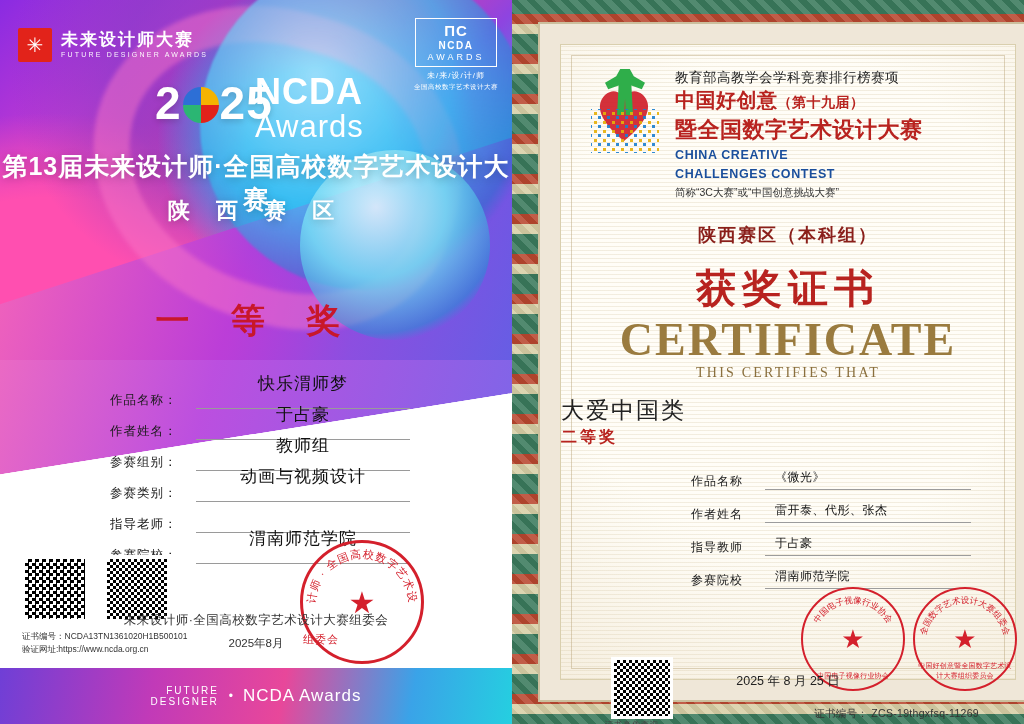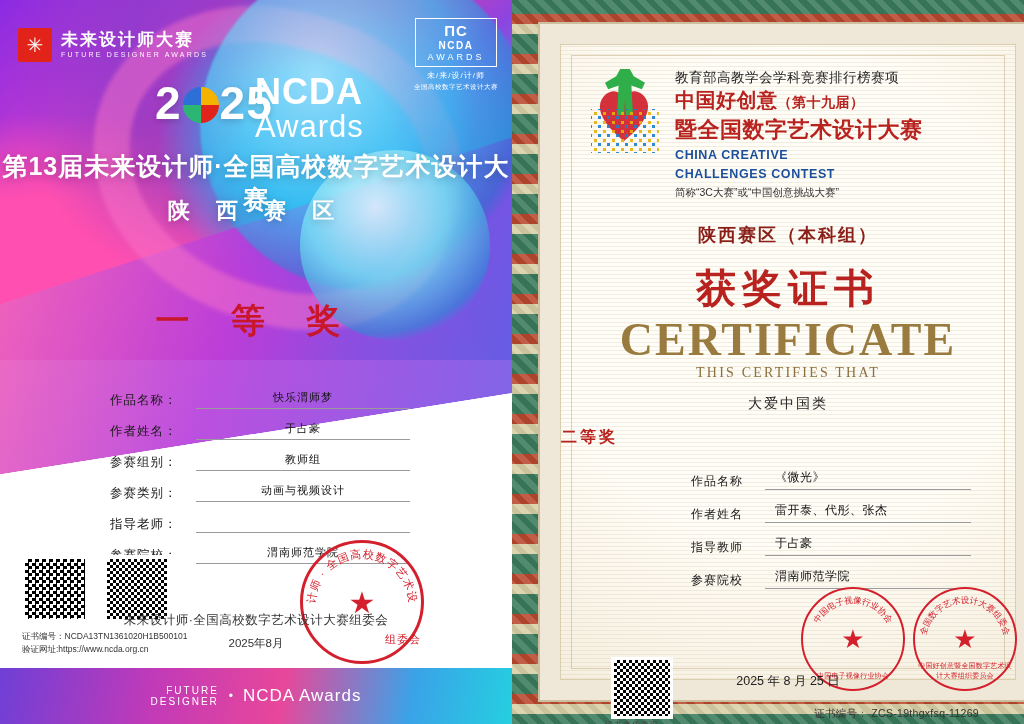--- a/index.html
+++ b/index.html
@@ -84,42 +84,42 @@
   }
   .lc-prize{
     position:absolute;left:0;right:0;top:298px;text-align:center;
     color:#c8172a;font-size:34px;font-weight:bold;letter-spacing:16px;
   }
 
   .lc-fields{position:absolute;left:110px;top:378px;width:300px;}
   .lc-row{display:flex;align-items:flex-end;height:31px;}
   .lc-row .lab{width:86px;font-size:12.5px;color:#1a1a1a;letter-spacing:1px;text-align:justify;}
   .lc-row .val{
-    flex:1;border-bottom:1px solid #9a9a9a;text-align:center;font-size:11px;color:#111;
-    padding-bottom:3px;letter-spacing:1px;
+    flex:1;border-bottom:1px solid #9a9a9a;text-align:center;font-size:17px;color:#111;
+    padding-bottom:13px;letter-spacing:1px;
   }
 
   .lc-qrs{position:absolute;left:22px;top:556px;display:flex;gap:16px;}
   .qr{width:60px;height:60px;background:
      repeating-conic-gradient(#000 0% 25%, #fff 0% 50%) 0 0/7px 7px;
      border:3px solid #fff;outline:1px solid #fff;}
   .qr.q2{background:repeating-conic-gradient(#000 0% 25%, #fff 0% 50%) 3px 3px/6px 6px;}
   .lc-codes{position:absolute;left:22px;top:630px;font-size:8.5px;color:#333;line-height:1.55;}
 
   .lc-seal{
     position:absolute;left:300px;top:540px;width:118px;height:118px;border-radius:50%;
     border:3px solid #d4202c;color:#d4202c;
   }
   .lc-seal .star{position:absolute;left:50%;top:50%;transform:translate(-50%,-50%);font-size:30px;color:#d4202c;}
   .lc-seal .arc{
     position:absolute;left:0;top:0;width:100%;height:100%;
   }
   .lc-seal .arc text{font-size:11px;fill:#d4202c;font-family:"Liberation Sans",sans-serif;letter-spacing:1px;}
   .lc-seal .bottom{
-    position:absolute;left:0;right:0;bottom:14px;text-align:right;font-size:11px;color:#d4202c;letter-spacing:1px;
+    position:absolute;left:0;right:0;bottom:14px;text-align:left;font-size:11px;color:#d4202c;letter-spacing:1px;
   }
   .lc-org{
     position:absolute;left:0;right:0;top:612px;text-align:center;font-size:12.5px;color:#333;letter-spacing:.5px;
   }
   .lc-date{position:absolute;left:0;right:0;top:636px;text-align:center;font-size:11.5px;color:#333;}
 
   .lc-foot{
     position:absolute;left:0;bottom:0;width:512px;height:56px;
     background:linear-gradient(100deg,#6f3fd6 0%, #c13ab8 30%, #e8479a 55%, #3aa3e8 80%, #25cfe0 100%);
     display:flex;align-items:center;justify-content:center;gap:10px;color:#fff;
@@ -187,21 +187,21 @@
   .rc-award{position:absolute;left:0;right:0;top:216px;text-align:center;font-size:40px;color:#b8231f;font-weight:bold;letter-spacing:6px;}
   .rc-cert-en{
     position:absolute;left:0;right:0;top:268px;text-align:center;
     font-family:"Liberation Serif", serif;
     font-size:46px;color:#9a7b3f;letter-spacing:2px;font-weight:bold;
   }
   .rc-sub-en{
     position:absolute;left:0;right:0;top:320px;text-align:center;
     font-family:"Liberation Serif", serif;font-size:14px;color:#8a6f3c;letter-spacing:2.2px;
   }
-  .rc-cat{position:absolute;left:0;right:0;top:350px;text-align:center;font-size:14px;color:#222;letter-spacing:2px;}
+  .rc-cat{position:absolute;left:0;right:0;top:350px;text-align:left;font-size:23px;color:#222;letter-spacing:2px;}
   .rc-level{position:absolute;left:0;right:12px;top:382px;font-size:16px;color:#b8231f;font-weight:bold;letter-spacing:3px;}
 
   .rc-fields{position:absolute;left:130px;top:412px;width:280px;}
   .rc-row{display:flex;align-items:flex-end;height:33px;}
   .rc-row .lab{width:74px;font-size:12px;color:#1a1a1a;letter-spacing:1px;}
   .rc-row .val{flex:1;border-bottom:1px solid #9c9c9c;font-size:12px;color:#111;padding:0 0 3px 10px;letter-spacing:.5px;}
 
   .rc-seal{position:absolute;width:100px;height:100px;border-radius:50%;border:2.5px solid #d4202c;color:#d4202c;}
   .rc-seal .star{position:absolute;left:50%;top:50%;transform:translate(-50%,-50%);font-size:26px;}
   .rc-seal .bottom{position:absolute;left:0;right:0;bottom:8px;text-align:center;font-size:7px;letter-spacing:.2px;}

